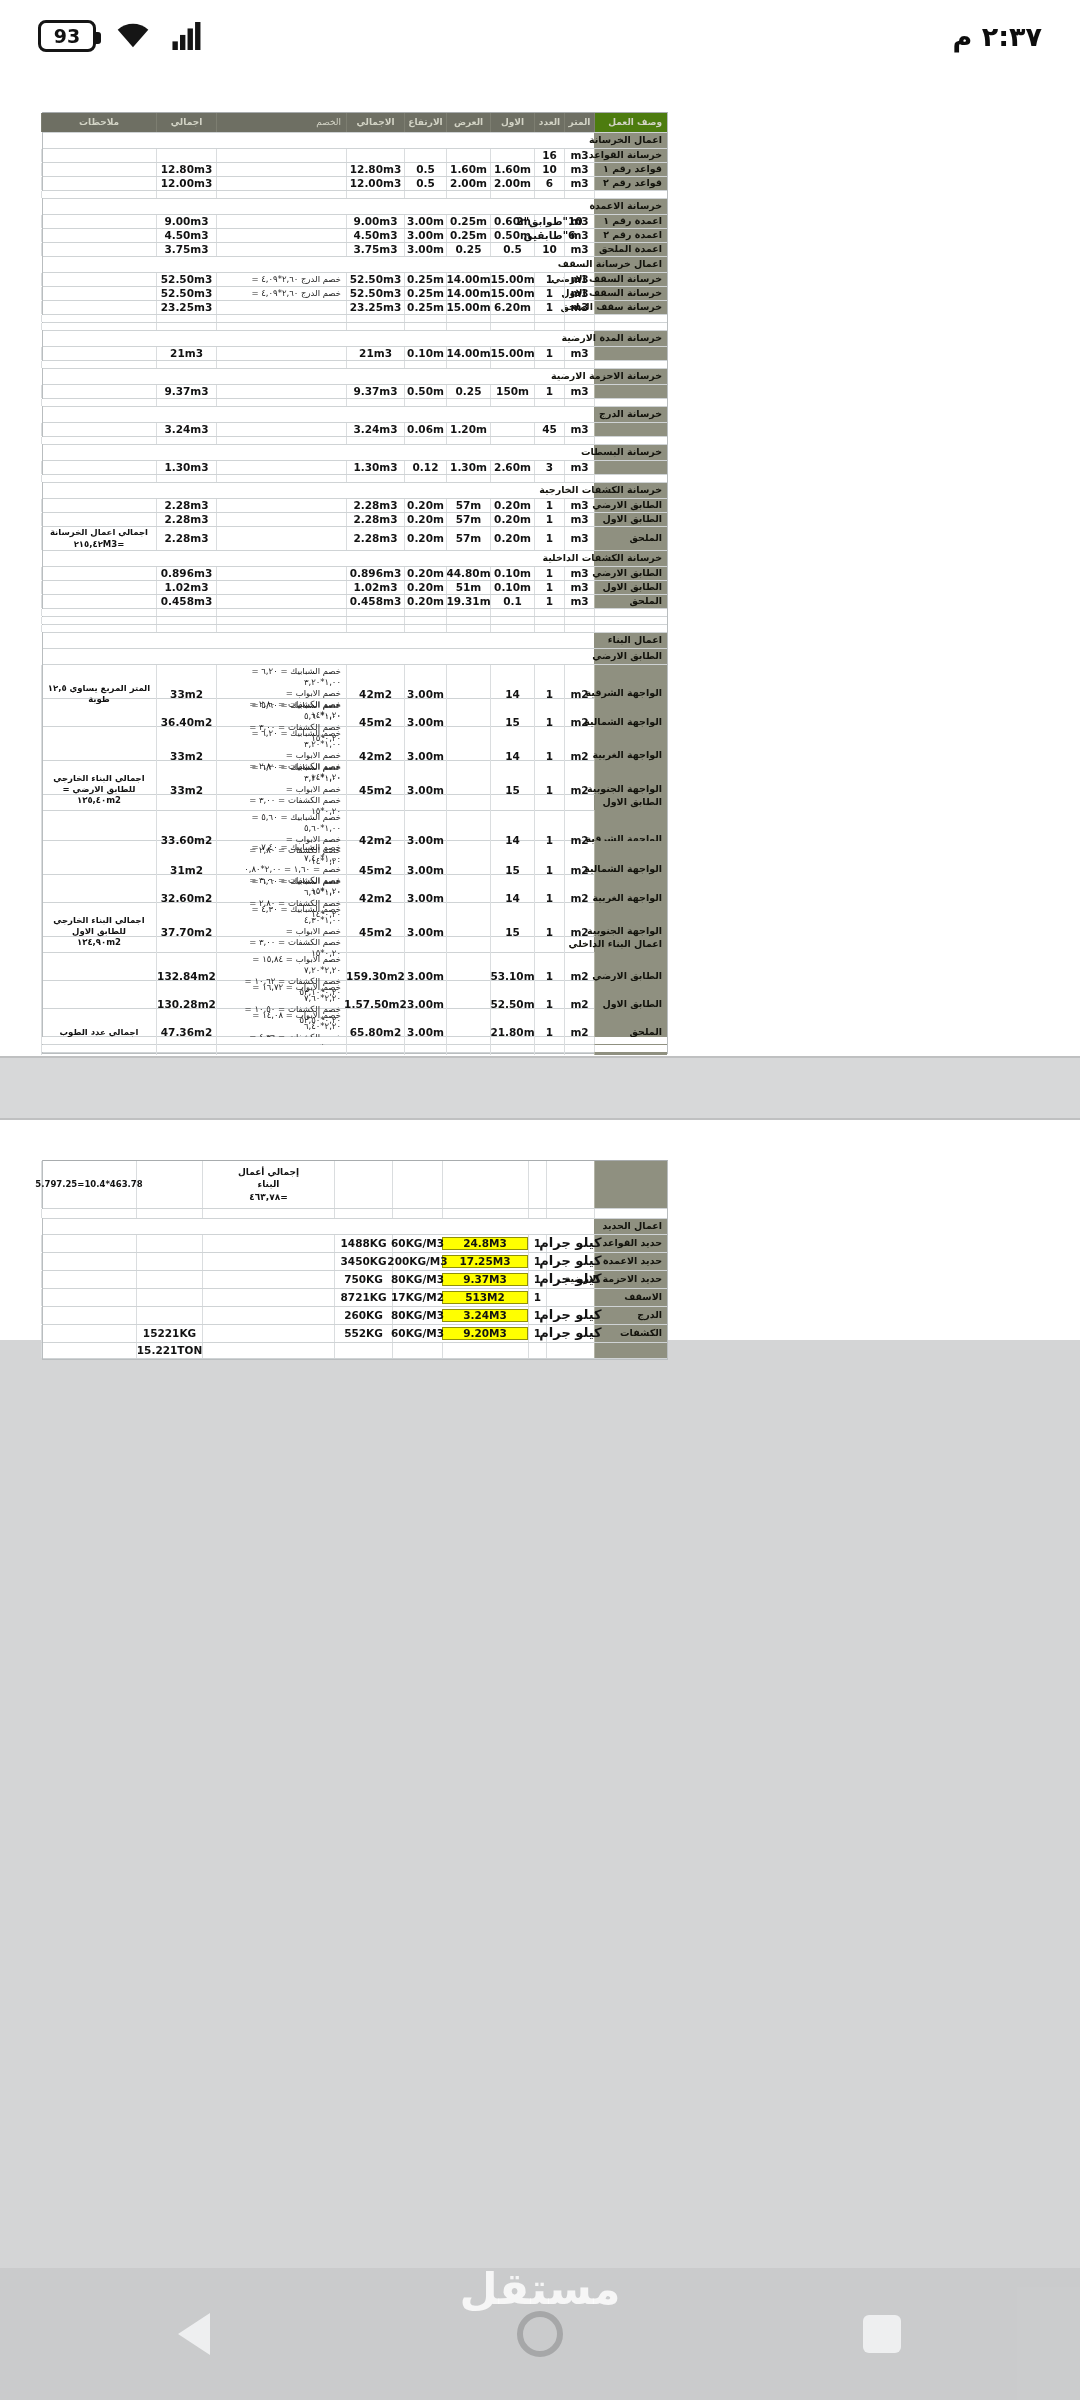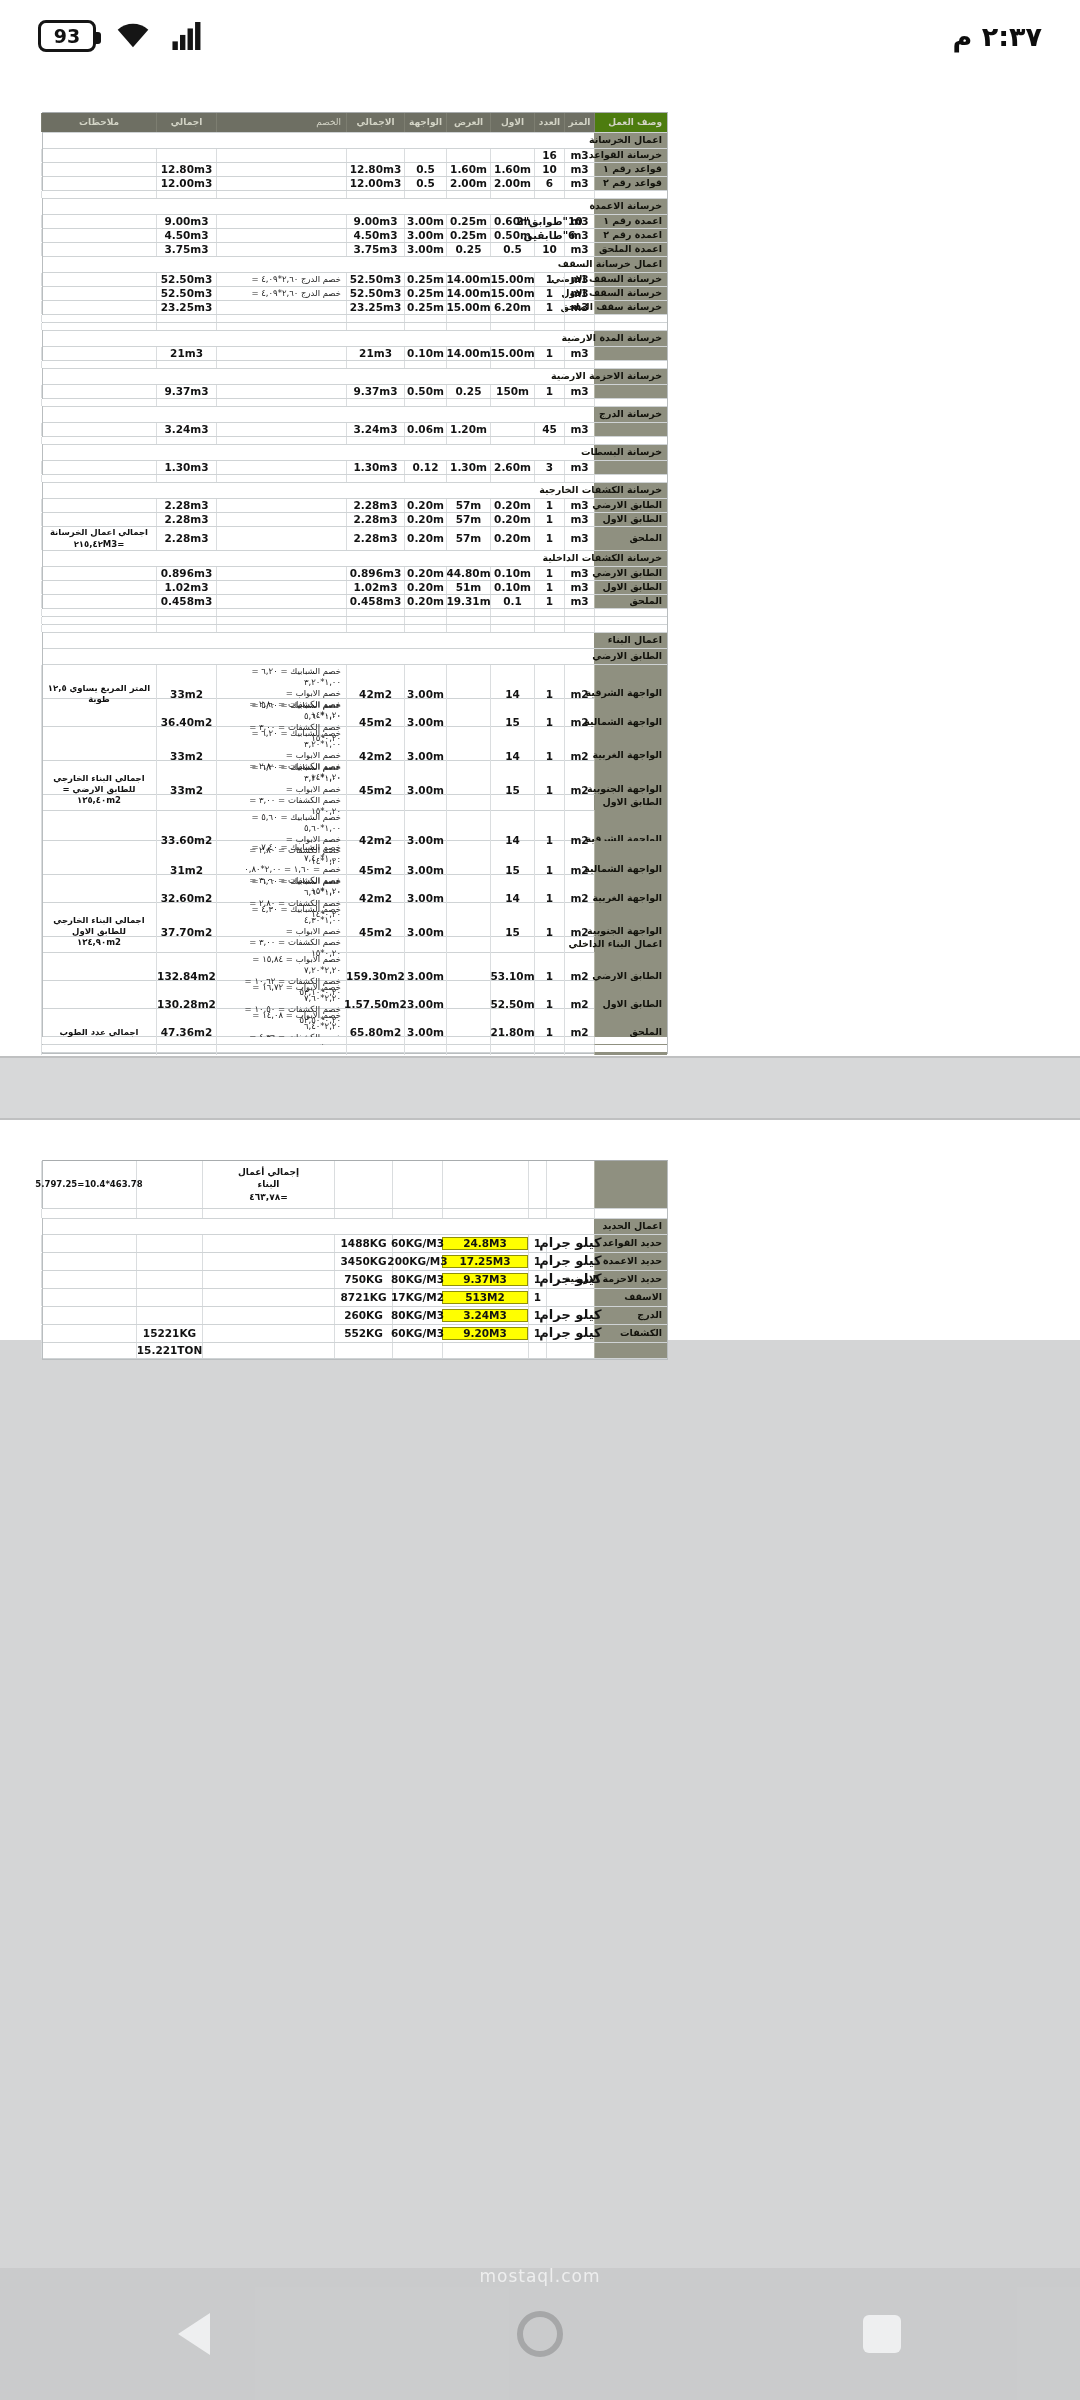--- a/index.html
+++ b/index.html
@@ -83,21 +83,21 @@
 <div class="page-gap"></div>
 <div class="bottom-gray"></div>
 
 <div id="table1" class="sheet t1" style="top:112px">
     <div class="srow header" style="height: 20px;">
       <div class="cell desc">وصف العمل</div>
       <div class="cell unit">المتر</div>
       <div class="cell count">العدد</div>
       <div class="cell length">الاول</div>
       <div class="cell width">العرض</div>
-      <div class="cell height">الواجهة</div>
+      <div class="cell height">الارتفاع</div>
       <div class="cell total">الاجمالي</div>
       <div class="cell deduction">الخصم</div>
       <div class="cell net">اجمالي</div>
       <div class="cell notes">ملاحظات</div>
     </div>
     <div class="srow section" style="height: 16px;">
       <div class="cell desc">اعمال الخرسانة</div>
       <div class="cell unit"></div>
       <div class="cell count"></div>
       <div class="cell length"></div>
@@ -898,14 +898,14 @@
   </div>
   <div class="nav-btn nav-home">
     <div class="ring"></div>
   </div>
   <div class="nav-btn nav-recents">
     <div class="sq"></div>
   </div>
 </div>
 
 <div class="watermark">
-  <div class="wm-site">mostaql.com</div>
+  <div class="wm-name">مستقل</div>
 </div>
 
 </body></html>

